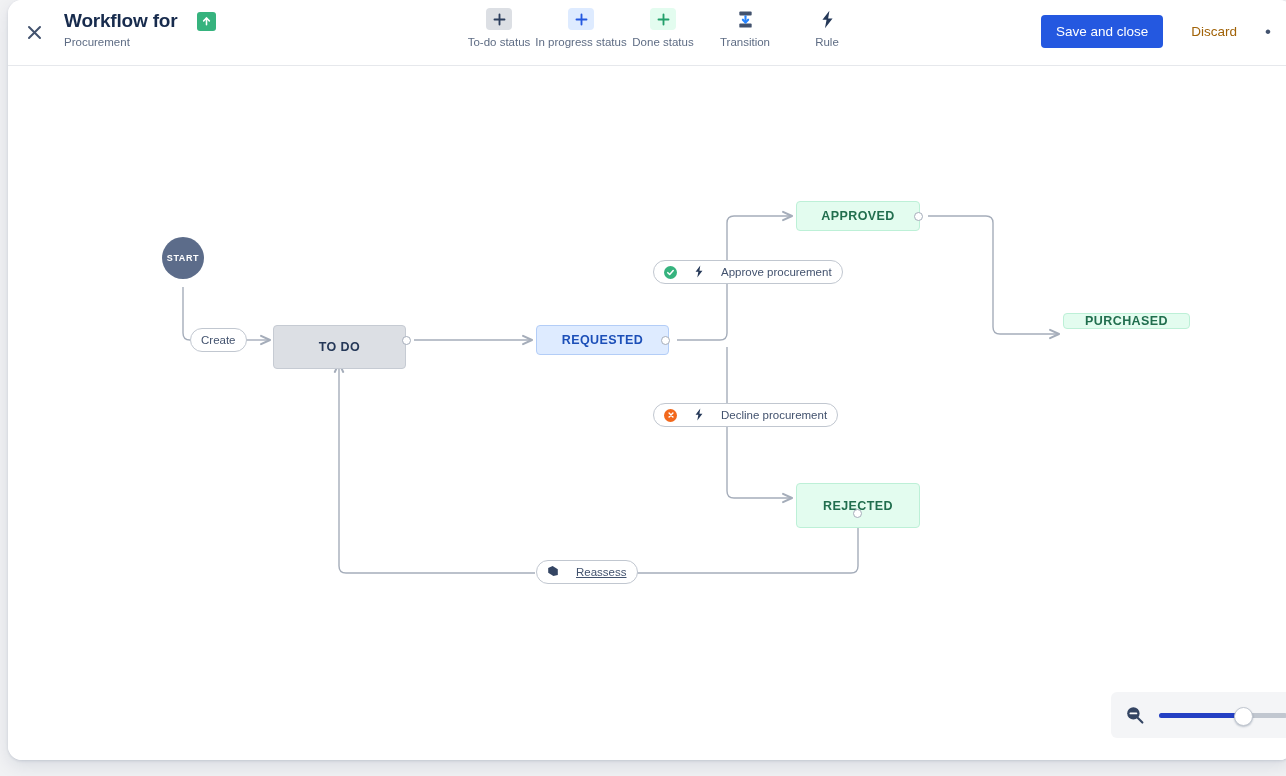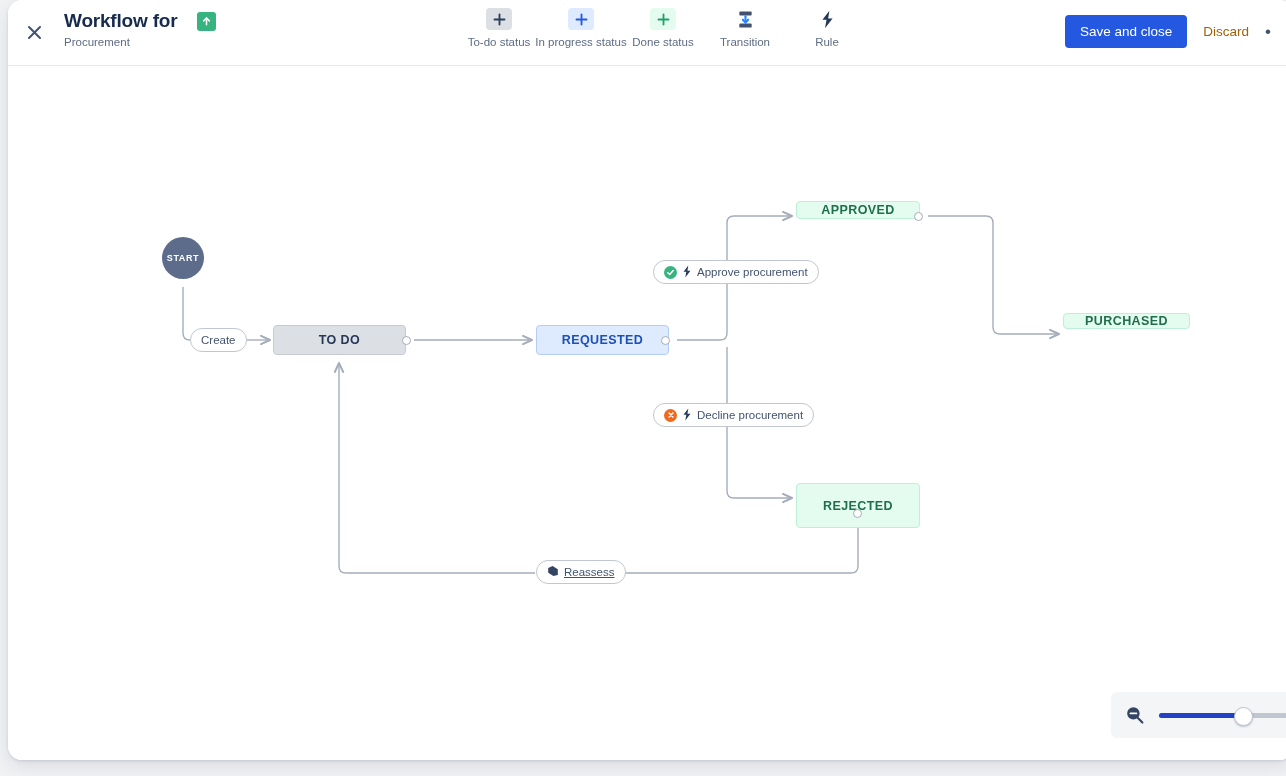--- a/index.html
+++ b/index.html
@@ -109,21 +109,21 @@
     font-size: 11.5px;
     color: #5e6c84;
     white-space: nowrap;
   }
 
   .actions {
     position: absolute;
     right: 10px; top: 15px;
     display: flex;
     align-items: center;
-    gap: 4px;
+    gap: 16px;
   }
   .btn-primary {
     background: #2458e0;
     color: #fff;
     font-size: 13.5px;
     border: none;
     border-radius: 4px;
     padding: 9px 15px;
     cursor: pointer;
     font-family: "Liberation Sans", sans-serif;
@@ -199,21 +199,21 @@
 
   .tlabel {
     position: absolute;
     box-sizing: border-box;
     height: 24px;
     background: #ffffff;
     border: 1px solid #c1c7d0;
     border-radius: 12px;
     display: flex;
     align-items: center;
-    gap: 5px;
+    gap: 17px;
     padding: 0 10px;
     font-size: 11.5px;
     color: #42526e;
     white-space: nowrap;
     cursor: pointer;
   }
   .badge-ok, .badge-no {
     width: 13px; height: 13px;
     border-radius: 50%;
     display: flex; align-items: center; justify-content: center;
@@ -373,27 +373,27 @@
 
           <path d="M920,150 L978,150 Q985,150 985,157 L985,261 Q985,268 992,268 L1051,268" marker-end="url(#arrow)"></path>
 
           <path d="M850,451 L850,500 Q850,507 843,507 L615,507"></path>
           <path d="M527,507 L338,507 Q331,507 331,500 L331,297" marker-end="url(#arrow)"></path>
         </g>
       </svg>
 
       <div class="start-node" style="left:154px; top:171px;text-align:right;">START</div>
 
-      <div class="node n-todo" style="left:265px; top:259px; width:133px; height:30px;">TO DO</div>
+      <div class="node n-todo" style="left:265px; top:259px; width:133px; height:44px;">TO DO</div>
       <div class="port" style="left:394px; top:270px;"></div>
 
       <div class="node n-blue" style="left:528px; top:259px; width:133px; height:30px;">REQUESTED</div>
       <div class="port" style="left:653px; top:270px;"></div>
 
-      <div class="node n-green" style="left:788px; top:135px; width:124px; height:18px;">APPROVED</div>
+      <div class="node n-green" style="left:788px; top:135px; width:124px; height:30px;">APPROVED</div>
       <div class="port" style="left:906px; top:146px;"></div>
 
       <div class="node n-green" style="left:788px; top:417px; width:124px; height:45px;">REJECTED</div>
       <div class="port" style="left:845px; top:443px;"></div>
 
       <div class="node n-green" style="left:1055px; top:247px; width:127px; height:16px;">PURCHASED</div>
 
       <div class="tlabel" style="left:182px; top:262px;">
         <span>Create</span>
       </div>

